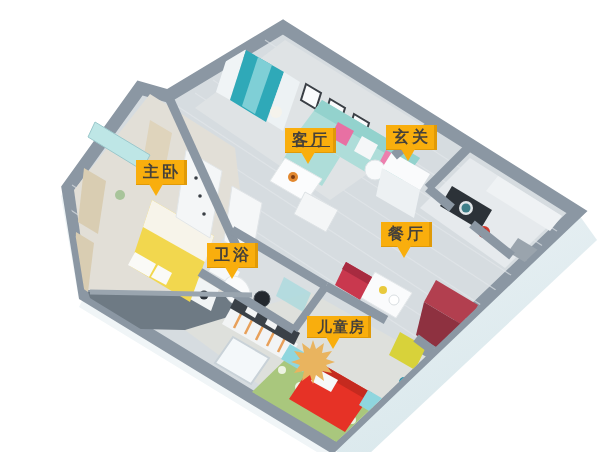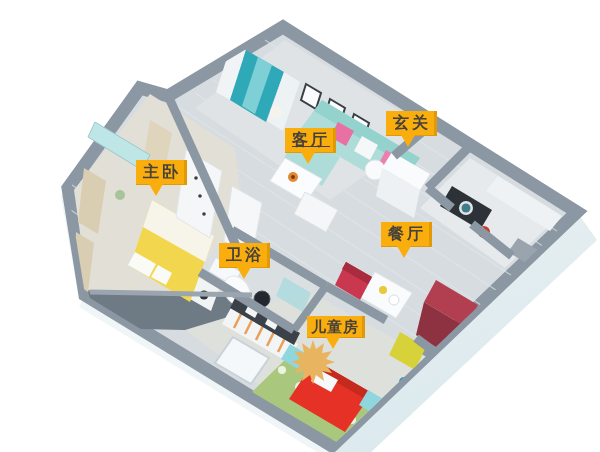--- a/index.html
+++ b/index.html
@@ -7,25 +7,25 @@
          font-family:"Liberation Sans",sans-serif;}
   .stage svg{position:absolute;left:0;top:0;}
   .room-label{position:absolute;background:#F9AE0D;color:#46413A;
     font-weight:bold;font-size:16px;line-height:1;letter-spacing:3px;
     padding:4px 3px 4px 7px;border-right:3px solid #E09A08;border-bottom:1px solid #E09A08;
     white-space:nowrap;z-index:5;}
   .room-label::after{content:"";position:absolute;top:100%;
     border:7px solid transparent;border-top:12px solid #F9AE0D;border-bottom:none;}
   .lbl-master{left:136px;top:160px;}   .lbl-master::after{left:13px;}
   .lbl-living{left:285px;top:128px;text-decoration:underline;}   .lbl-living::after{left:16px;}
-  .lbl-entry{left:386px;top:111px;text-align:center;}    .lbl-entry::after{left:15px;}
+  .lbl-entry{left:386px;top:125px;text-align:center;}    .lbl-entry::after{left:15px;}
   .lbl-kitchen{left:471px;top:169px;}  .lbl-kitchen::after{left:17px;}
-  .lbl-bath{left:219px;top:243px;}     .lbl-bath::after{left:18px;}
+  .lbl-bath{left:207px;top:243px;}     .lbl-bath::after{left:18px;}
   .lbl-dining{left:381px;top:222px;}   .lbl-dining::after{left:16px;}
-  .lbl-kids{left:307px;top:316px;font-size:15px;letter-spacing:1px;padding:3px 3px 3px 4px;}
+  .lbl-kids{left:307px;top:316px;font-size:15px;letter-spacing:1px;padding:3px 3px 3px 10px;}
   .lbl-kids::after{left:19px;}
 </style>
 </head>
 <body>
 
 <div class="stage">
 
 <svg width="600" height="452" viewBox="0 0 600 452">
   <defs>
     <clipPath id="interior">

